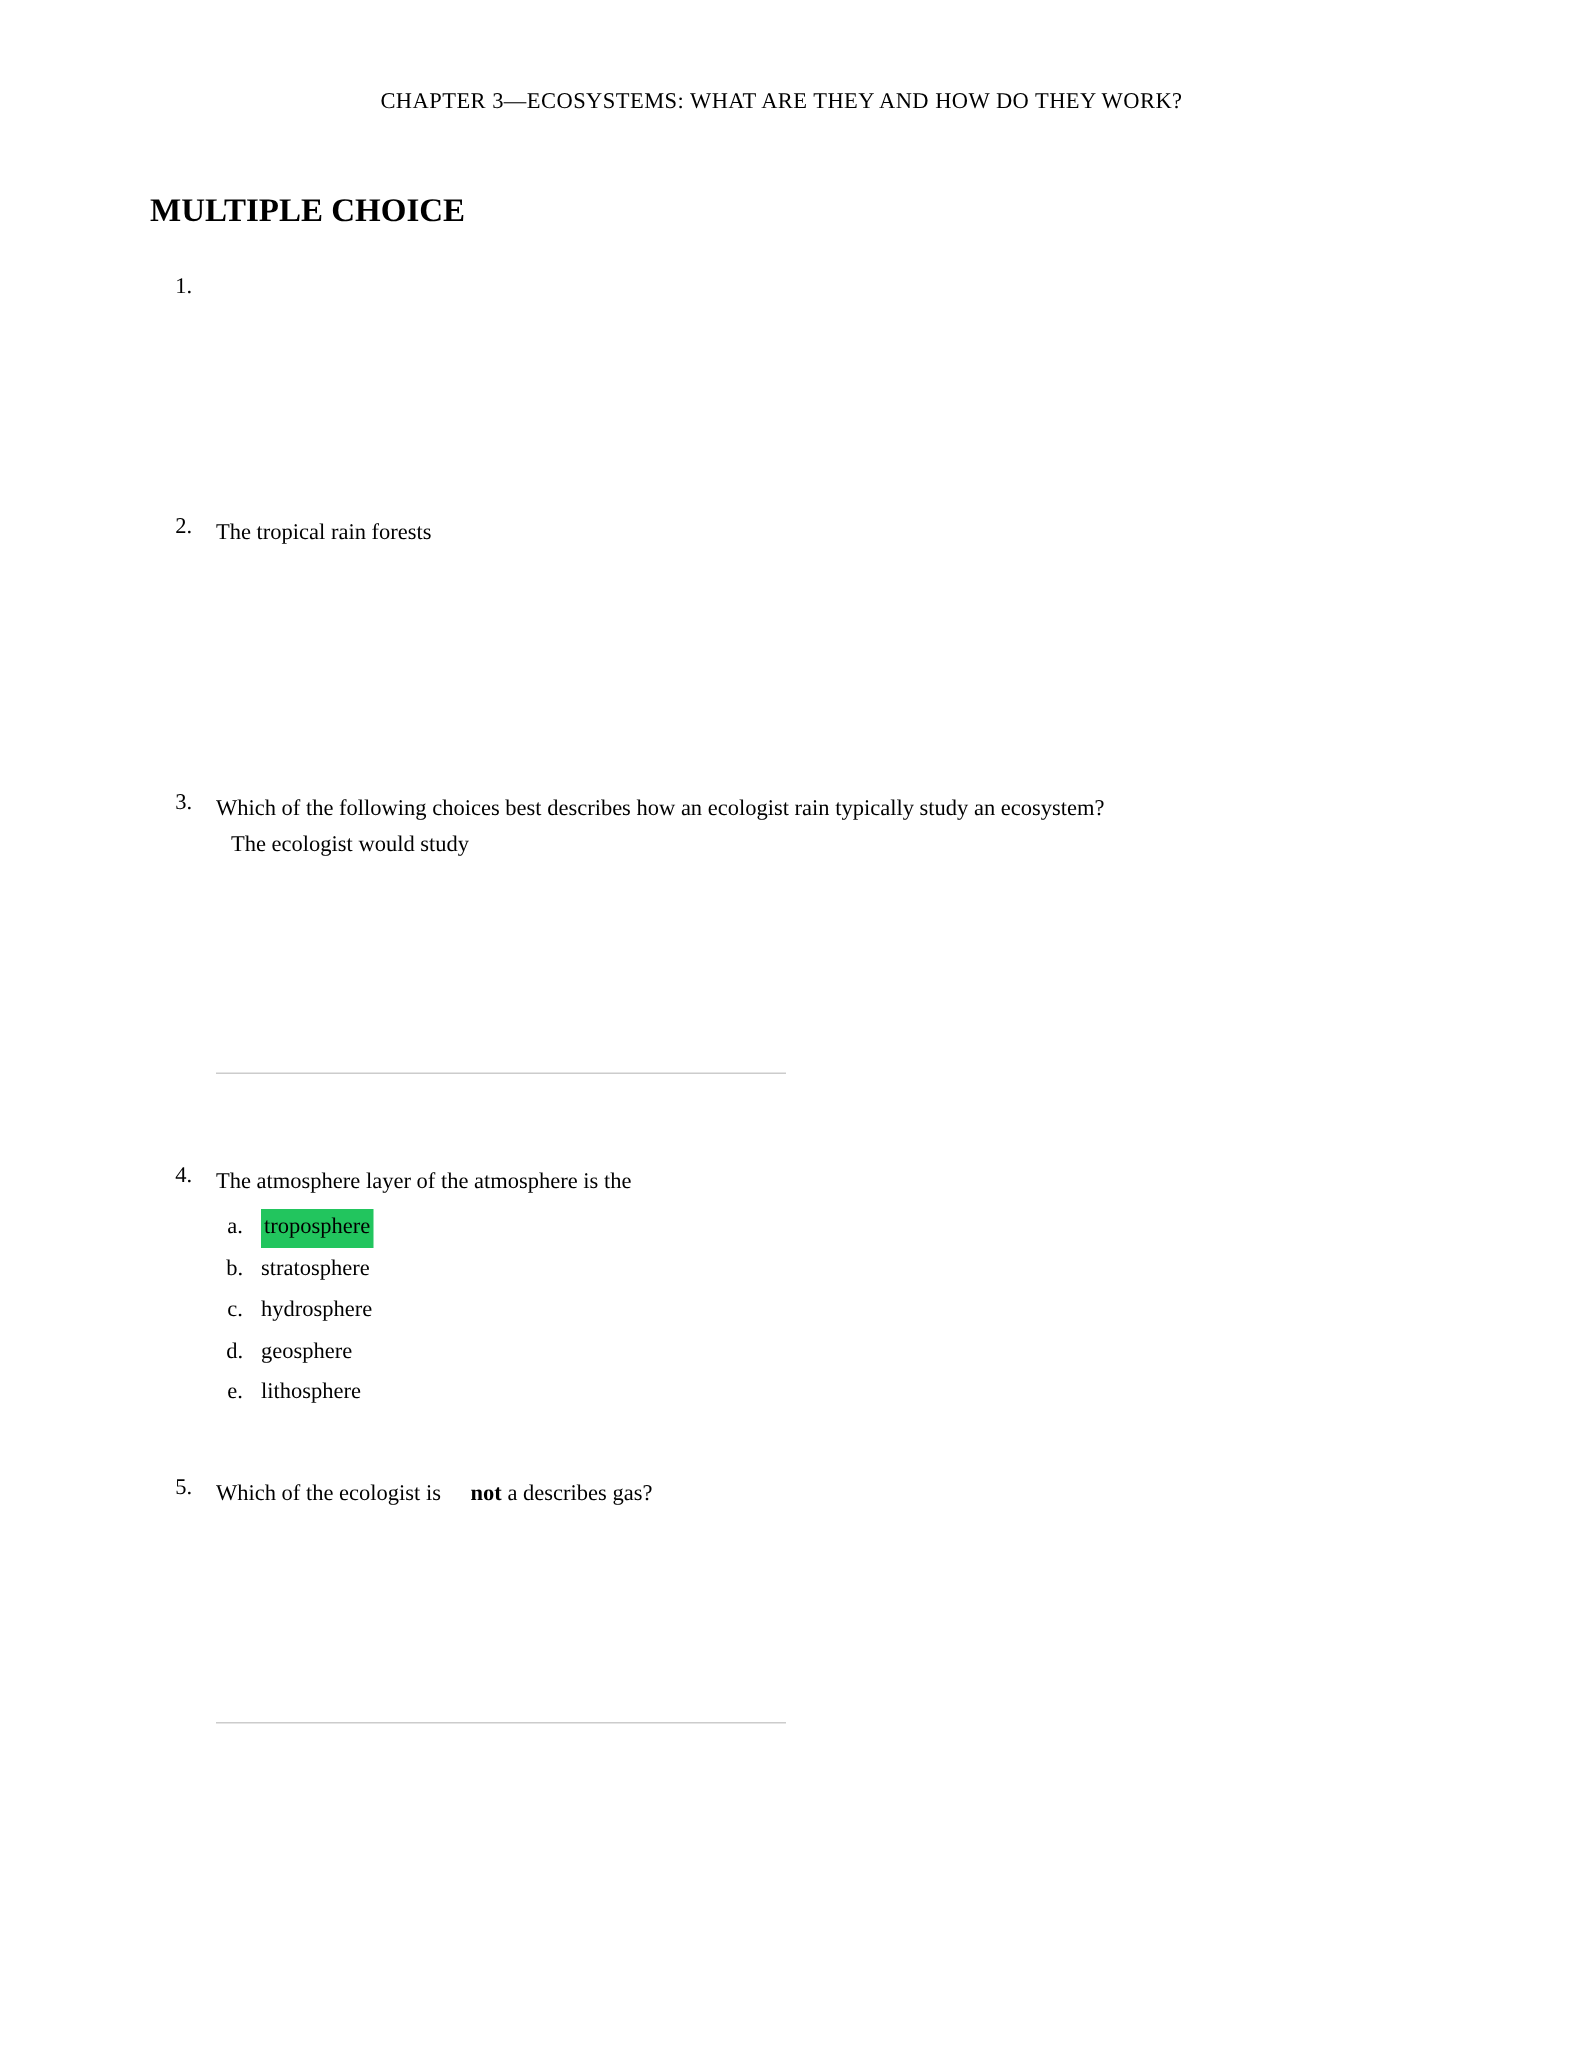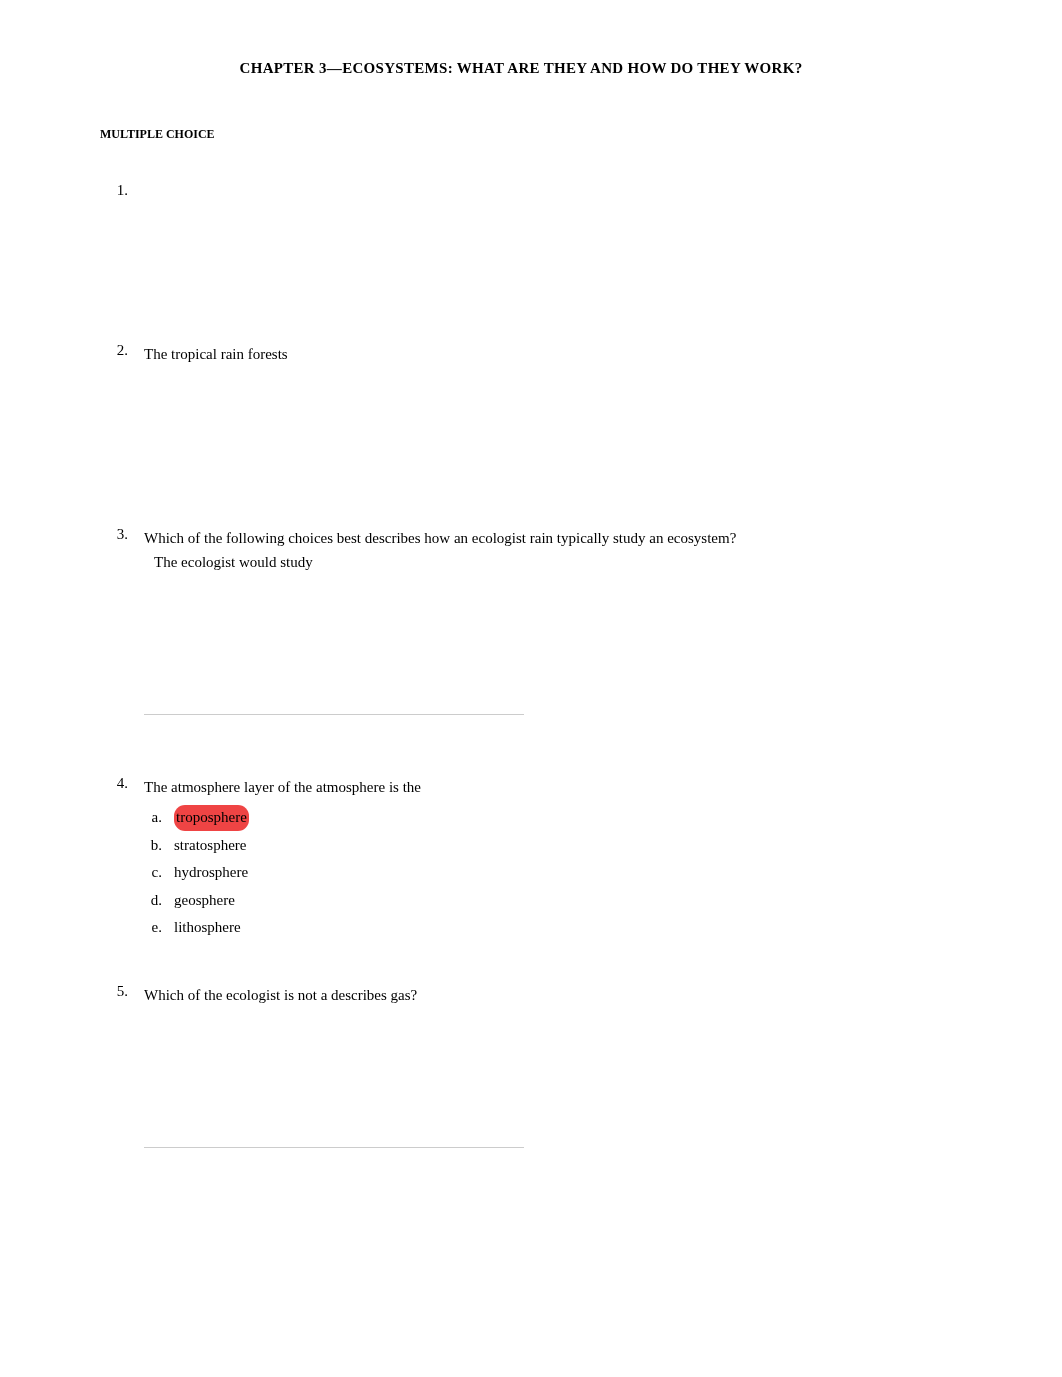--- a/index.html
+++ b/index.html
@@ -12,31 +12,31 @@
       background: #ffffff;
       font-family: "Times New Roman", Times, serif;
       font-size: 15px;
       color: #000000;
       width: 1062px;
       min-height: 1377px;
       padding: 60px 120px 60px 100px;
     }
 
     .chapter-title {
-      font-weight: bold;
+      font-weight: normal;
       font-size: 15px;
       text-align: center;
       margin-bottom: 50px;
       letter-spacing: 0.3px;
     }
 
     .section-title {
       font-weight: bold;
-      font-size: 12px;
-      margin-bottom: 40px;
+      font-size: 22px;
+      margin-bottom: 30px;
     }
 
     .question-block {
       margin-bottom: 40px;
       display: flex;
       gap: 16px;
     }
 
     .question-number {
       min-width: 28px;
@@ -60,38 +60,38 @@
       margin-bottom: 2px;
       line-height: 1.7;
     }
 
     .choice-letter {
       min-width: 18px;
       text-align: right;
     }
 
     .highlight-yellow {
-      background-color: #ef4444;
+      background-color: #22c55e;
       padding: 0 2px;
-      border-radius: 11px;
     }
 
     .spacer-large {
       height: 120px;
     }
 
     .faint-line {
       border: none;
       border-top: 1px solid #cccccc;
       width: 380px;
       margin: 20px 0 20px 44px;
     }
 
     .bold-text {
-      font-weight: normal;
+      font-weight: bold;
+      margin-left: 16px;
     }
 
     .question-indent {
       padding-left: 10px;
     }
   </style>
 </head>
 <body>
 
 <div class="chapter-title">CHAPTER 3—ECOSYSTEMS: WHAT ARE THEY AND HOW DO THEY WORK?</div>

